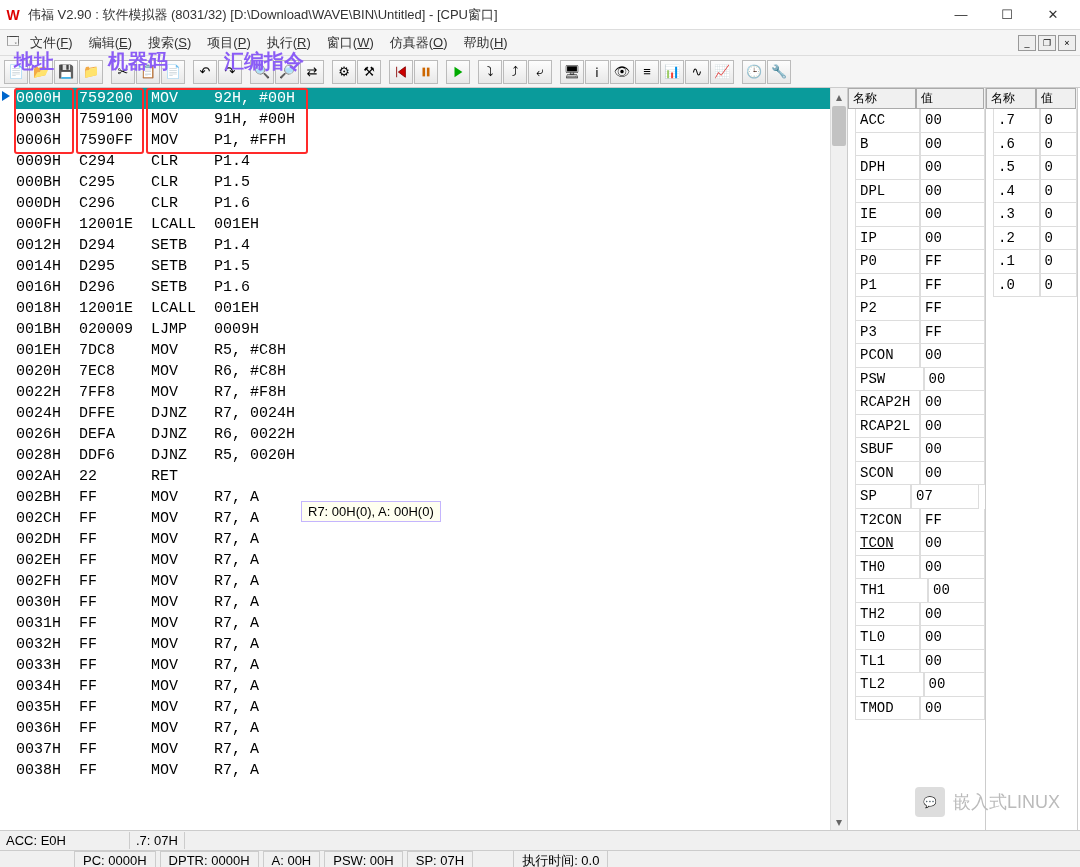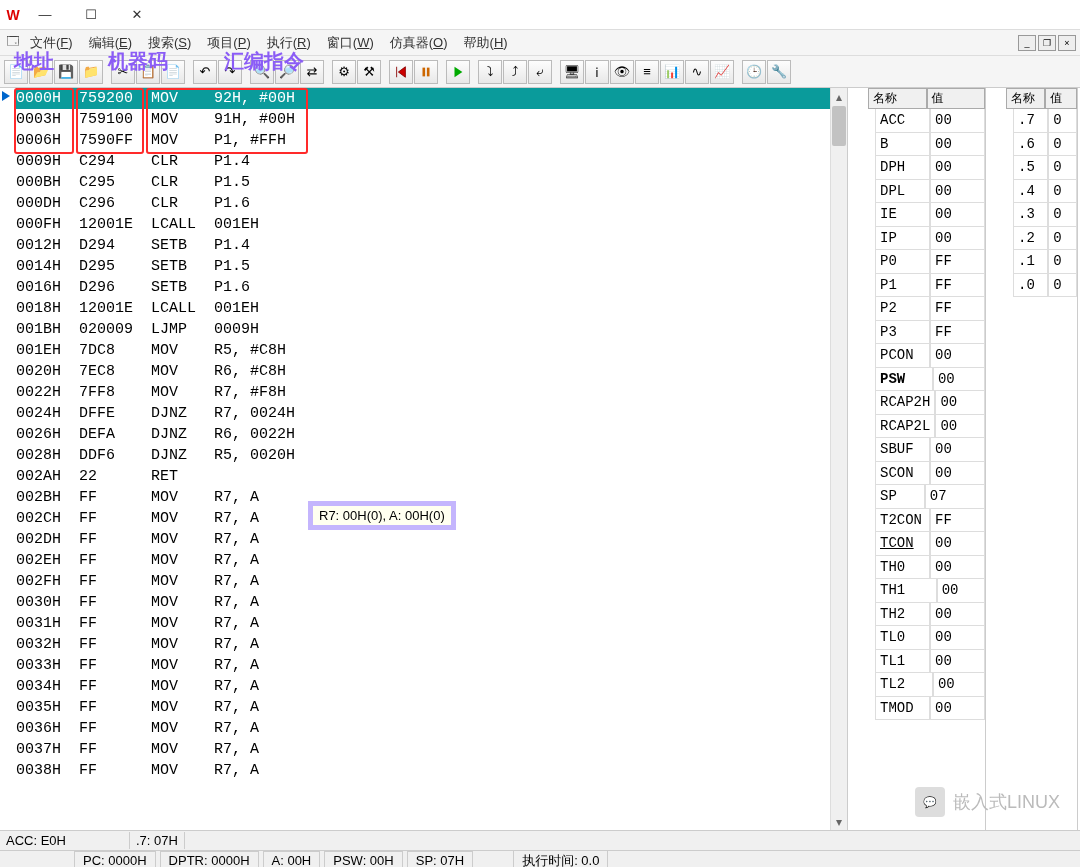--- a/index.html
+++ b/index.html
@@ -96,37 +96,37 @@
 .red-box { position:absolute; border:2px solid #ff2a2a; border-radius:3px; pointer-events:none; z-index:3;}
 .vscroll-right {
   position:absolute; right:0; top:0; bottom:0; width:17px; background:#f0f0f0; border-left:1px solid #ddd;
 }
 .vscroll-right .thumb { position:absolute; top:18px; left:1px; right:1px; height:40px; background:#c2c2c2; border-radius:2px;}
 .vscroll-right .arrow { position:absolute; left:0;right:0; height:17px; display:flex;align-items:center;justify-content:center; color:#666;}
 
 
 .tooltip-hint {
   position:absolute;
-  left:308px; top:413px;
+  left:301px; top:413px;
   background:#fffff0;
-  border:5px solid #c4b5fd;
+  border:1px solid #c4b5fd;
   padding:2px 6px;
   font-family: "Microsoft YaHei", sans-serif;
   font-size:13px;
   z-index:4;
 }
 
 
 .reg-panel {
   width: 232px;
   display:flex;
   background:#fff;
   font-size:13px;
 }
-.reg-table { display:flex; flex-direction:column;padding-left:20px; }
+.reg-table { display:flex; flex-direction:column; }
 .reg-left { width:138px; border-right:1px solid #ccc;}
 .reg-right { width:92px; border-right:1px solid #ccc;}
 .reg-head { display:flex; height:21px; background:#f0f0f0; }
 .reg-head .hc { border:1px solid #aaa; padding:1px 4px; font-size:12px; display:flex;align-items:center;}
 .reg-row { display:flex; height:23.5px;margin-left:7px; }
 .reg-row .rc { border:1px solid #ddd; border-top:none; padding:1px 4px; font-family:Consolas,"Courier New",monospace; font-size:14px; display:flex;align-items:center;}
 
 
 .status1 {
   height: 20px; border-top: 1px solid #ccc; background:#f0f0f0;
@@ -149,20 +149,21 @@
 .watermark .wm-icon {
   width:30px;height:30px;border-radius:4px;background:#ddd;
   display:flex;align-items:center;justify-content:center;color:#888;font-size:11px;
 }
 </style>
 </head>
 <body>
 
 <div class="titlebar">
   <div class="app-icon">W</div>
+  <div class="title">伟福 V2.90 : 软件模拟器 (8031/32) [D:\Download\WAVE\BIN\Untitled] - [CPU窗口]</div>
   <div class="win-controls">
     <div class="win-btn">—</div>
     <div class="win-btn">☐</div>
     <div class="win-btn close">✕</div>
   </div>
 </div>
 
 <div class="menubar">
   <div class="menu-left">
     <span style="width:18px;display:inline-flex;align-items:center;justify-content:center;">
@@ -298,21 +299,21 @@
           </div>
           <div class="reg-row">
             <div class="rc" style="width:68px;">P3</div>
             <div class="rc" style="width:68px;">FF</div>
           </div>
           <div class="reg-row">
             <div class="rc" style="width:68px;">PCON</div>
             <div class="rc" style="width:68px;">00</div>
           </div>
           <div class="reg-row">
-            <div class="rc" style="width:76px;font-weight:bold;">PSW</div>
+            <div class="rc" style="width:76px;">PSW</div>
             <div class="rc" style="width:68px;">00</div>
           </div>
           <div class="reg-row">
             <div class="rc" style="width:68px;">RCAP2H</div>
             <div class="rc" style="width:68px;">00</div>
           </div>
           <div class="reg-row">
             <div class="rc" style="width:68px;">RCAP2L</div>
             <div class="rc" style="width:68px;">00</div>
           </div>

